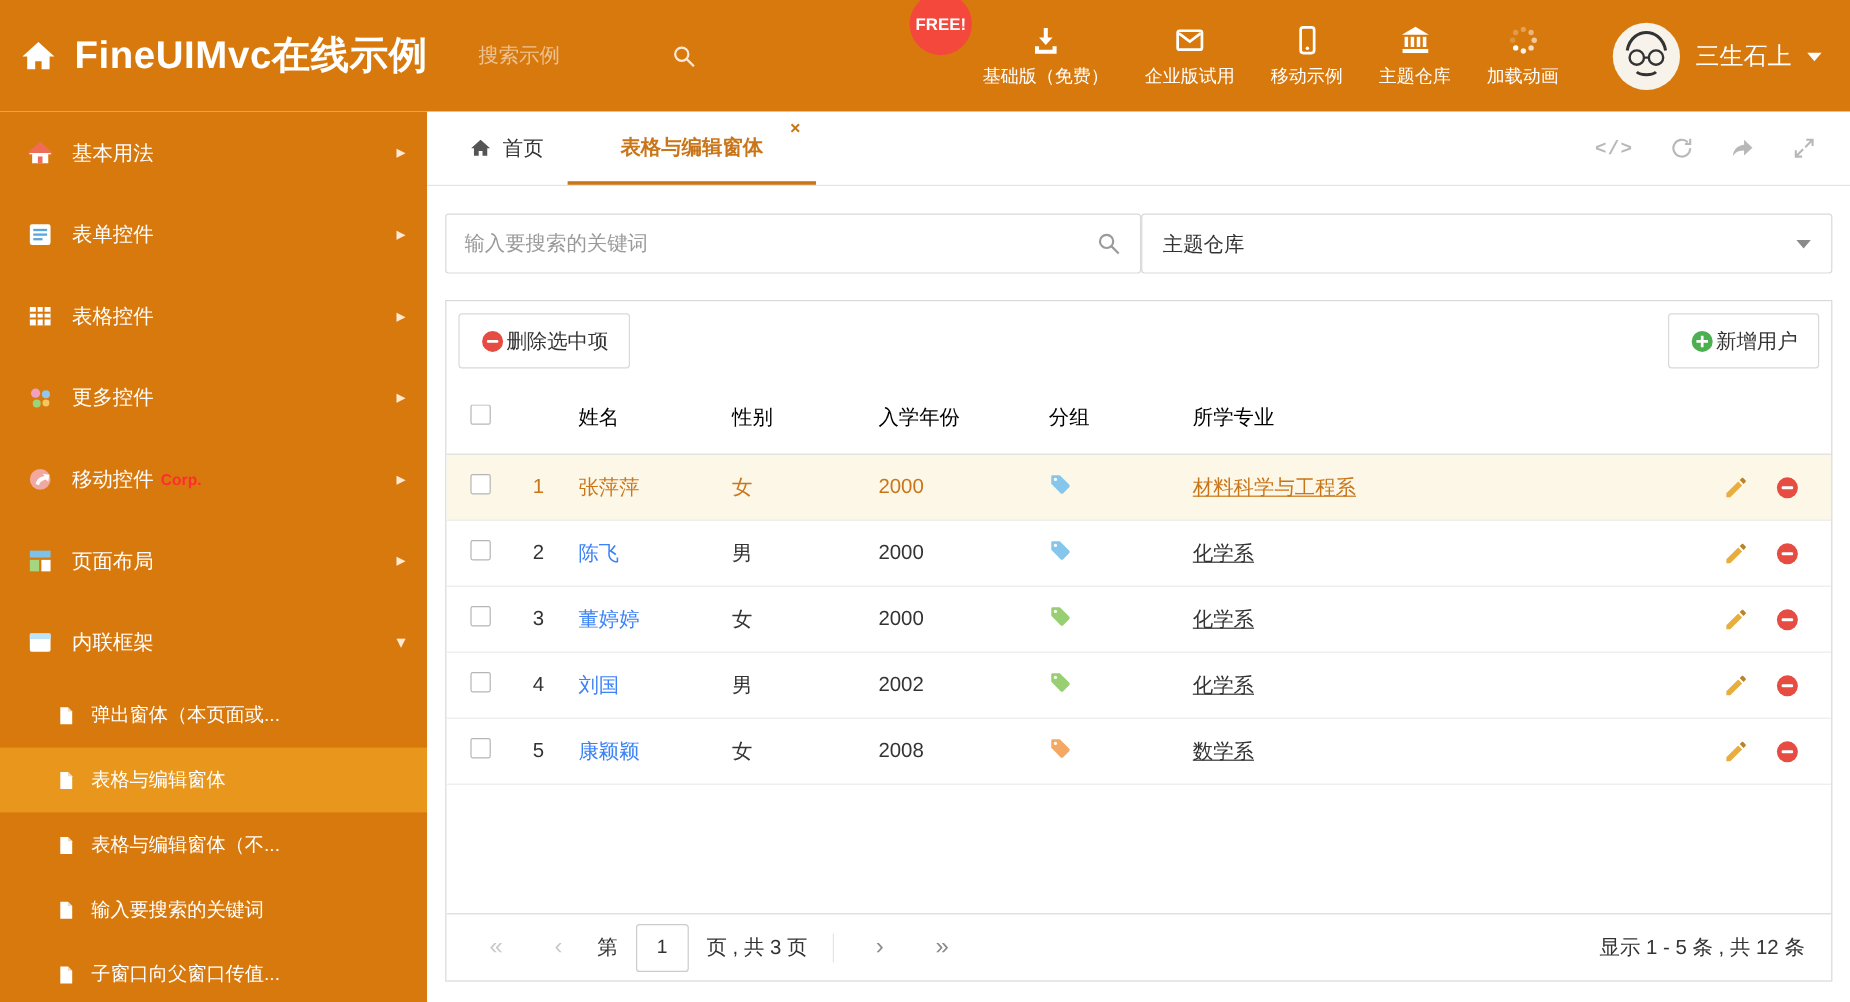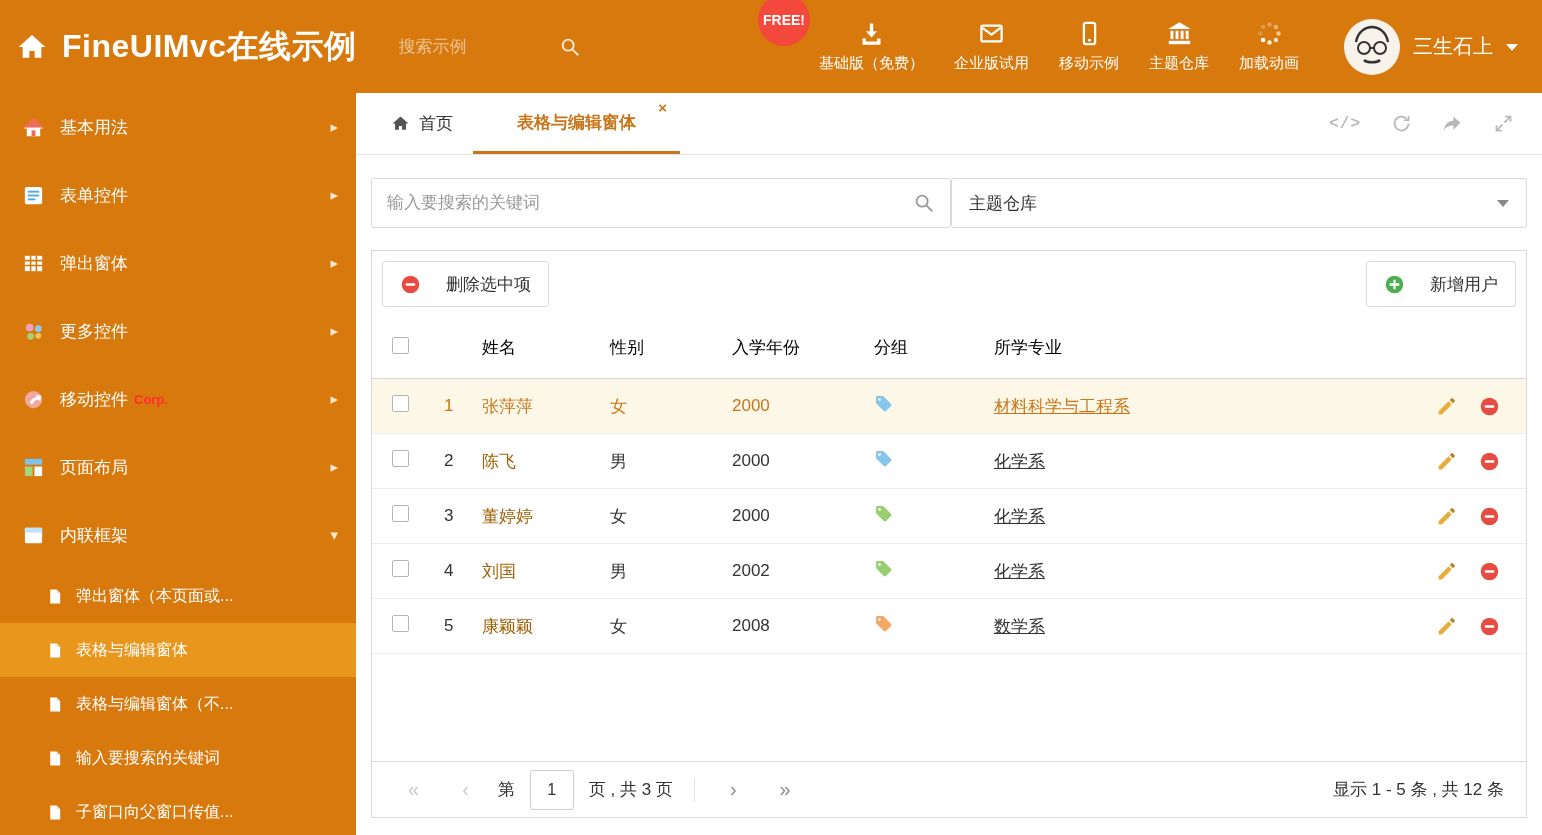--- a/index.html
+++ b/index.html
@@ -63,33 +63,33 @@
   .search-box input::placeholder { color:#9a9a9a; }
   .dropdown { flex:1; height:50px; border:1px solid #d9d9d9; border-radius:3px; display:flex;
     align-items:center; padding:0 17px; font-size:17px; color:#333; cursor:pointer; }
   .dd-caret { margin-left:auto; width:0; height:0; border-left:6px solid transparent;
     border-right:6px solid transparent; border-top:7px solid #8a8a8a; }
 
   .panel { flex:1; margin:22px 15px 17px; border:1px solid #d9d9d9; display:flex; flex-direction:column;
     overflow:hidden; }
   .panel-toolbar { padding:10px; display:flex; flex-shrink:0; }
   .btn { height:46px; border:1px solid #d9d9d9; border-radius:3px; background:#fff; display:flex;
-    align-items:center; gap:25px; padding:0 17px; font-size:17px; color:#333; cursor:pointer; font-family:inherit; }
+    align-items:center; gap:1px; padding:0 17px; font-size:17px; color:#333; cursor:pointer; font-family:inherit; }
   .btn.add { margin-left:auto; }
 
   .grid-row { display:grid; grid-template-columns:56px 48px 128px 122px 142px 120px 1fr 112px;
     align-items:center; }
   .thead { height:62px; border-bottom:1px solid #d8d8d8; font-size:17px; color:#000000; flex-shrink:0; }
   .cell { padding-left:6px; overflow:hidden; white-space:nowrap; }
   .cb-cell { padding-left:20px; }
   .cb { width:17px; height:17px; border:1px solid #b5b5b5; border-radius:2px; background:#fff;
     display:inline-block; cursor:pointer; }
   .num-cell { padding-left:16px; }
   .trow { height:55px; border-bottom:1px solid #ececec; font-size:17px; color:#333; }
-  .trow .name { color:#a16207; text-decoration:none; cursor:pointer; }
+  .trow .name { color:#3b82f6; text-decoration:none; cursor:pointer; }
   .trow .major { color:#333; text-decoration:underline; cursor:pointer; }
   .trow.selected { background:#fcf7e6; }
   .trow.selected .cell, .trow.selected .name, .trow.selected .major { color:#c9761a; }
   .trow.selected .name { }
   .tag { display:inline-flex; width:19px; height:19px; }
   .tag.blue { color:#85c6ea; } .tag.green { color:#97cf72; } .tag.orange { color:#f3a963; }
   .actions { display:flex; justify-content:flex-end; gap:22px; padding-right:26px; }
   .row-icon { width:21px; height:21px; cursor:pointer; display:inline-flex; }
 
   .pagination { margin-top:auto; border-top:1px solid #d9d9d9; height:56px; display:flex;
@@ -230,21 +230,21 @@
         <span class="side-label">表单控件</span>
         <span class="chev">▸</span>
       </div>
       <div class="side-item">
         <span class="s-icon">
           <svg viewBox="0 0 24 24">
               <rect x="3" y="4" width="18" height="16" fill="#fff"></rect>
               <path d="M3 9h18M3 14h18M9 4v16M15 4v16" stroke="#d8790e" stroke-width="1.6"></path>
             </svg>
         </span>
-        <span class="side-label">弹出窗体</span>
+        <span class="side-label">表格控件</span>
         <span class="chev">▸</span>
       </div>
       <div class="side-item">
         <span class="s-icon">
           <svg viewBox="0 0 24 24">
               <circle cx="8" cy="8" r="4" fill="#f2a0c0"></circle>
               <circle cx="17" cy="9" r="3.5" fill="#8fc7ee"></circle>
               <circle cx="9" cy="17" r="3.5" fill="#9fd37a"></circle>
               <circle cx="17" cy="16.5" r="3" fill="#f5c65c"></circle>
             </svg>

